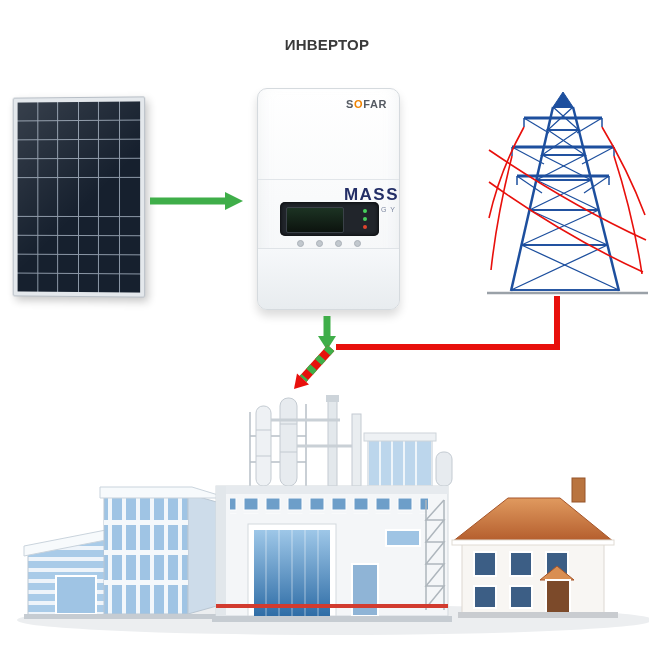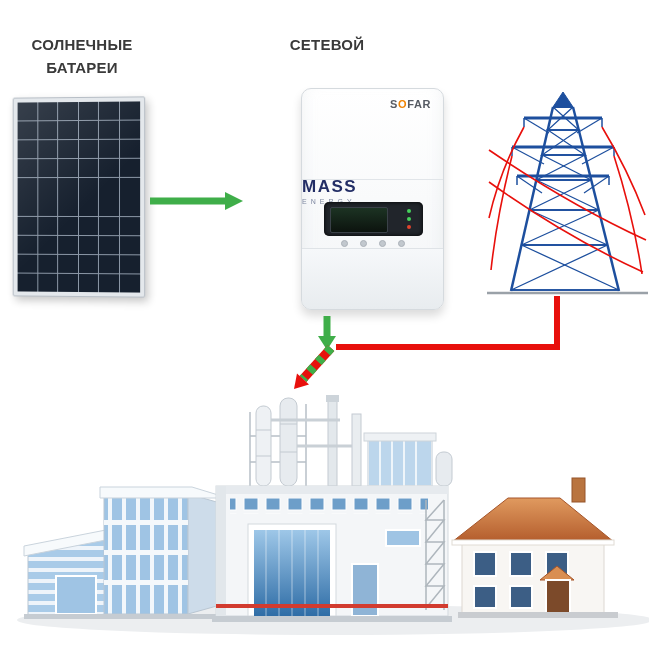--- a/index.html
+++ b/index.html
@@ -30,28 +30,27 @@
       repeating-linear-gradient(to right, transparent 0 19.6px, #8b97a6 19.6px 20.6px),
       repeating-linear-gradient(to bottom, transparent 0 18.1px, #8b97a6 18.1px 19.1px);
   }
 
   
   .inverter{
     position:absolute;left:257px;top:88px;width:143px;height:222px;box-sizing:border-box;
     background:linear-gradient(#ffffff,#f3f5f7);
     border:1px solid #d5dade;border-radius:10px;
     box-shadow:0 6px 10px rgba(0,0,0,.14), inset 0 -10px 16px rgba(185,195,205,.22);
-    margin-left:44px;
   }
   .inv-logo{position:absolute;top:9px;right:12px;font-size:11px;font-weight:bold;
     color:#565b63;letter-spacing:.6px;}
   .inv-logo .accent{color:var(--brand-orange,#f08300);}
   .inv-seam{position:absolute;left:0;right:0;height:1px;background:#e1e5e9;}
   .seam1{top:90px;} .seam2{top:160px;}
-  .inv-model{position:absolute;top:88px;left:0;width:100%;text-align:left;}
+  .inv-model{position:absolute;top:96px;left:0;width:100%;text-align:right;}
   .model-main{font-size:17px;font-weight:bold;color:var(--model-navy,#232e66);letter-spacing:1.5px;}
   .model-sub{font-size:7px;letter-spacing:4px;color:#7d87a0;margin-top:1px;}
   .inv-display{position:absolute;top:113px;left:22px;width:99px;height:34px;
     background:#21252b;border-radius:5px;box-shadow:inset 0 0 4px #000;}
   .inv-screen{position:absolute;top:5px;left:6px;width:56px;height:24px;
     background:linear-gradient(#1c3323,#0c130e);border:1px solid #3a4148;border-radius:2px;}
   .led{position:absolute;width:4px;height:4px;border-radius:50%;right:12px;}
   .led1{top:7px;background:#46d05b;} .led2{top:15px;background:#46d05b;} .led3{top:23px;background:#e0442e;}
   .inv-buttons{position:absolute;top:151px;left:0;width:100%;display:flex;justify-content:center;gap:12px;}
   .inv-btn{width:5px;height:5px;border-radius:50%;background:#c2c8ce;border:1px solid #aab1b8;}
@@ -65,26 +64,22 @@
   .st-red{stroke:var(--line-red,#e8100c);}
   .fill-red{fill:var(--line-red,#e8100c);}
   .tower-stroke{stroke:var(--tower-blue,#1d4f9e);fill:none;}
   .wire{stroke:var(--wire-red,#e8100c);fill:none;stroke-width:1.6;}
 </style>
 </head>
 <body>
 
 <div class="stage">
 
-  <div class="label label-solar">
-    <div>СОЛНЕЧНЫЕ</div>
-    <div>БАТАРЕИ</div>
-  </div>
   <div class="label label-inverter">
-    <div>СЕТЕВОЙ</div>
+    <div>ИНВЕРТОР</div>
   </div>
 
   <div class="solar-panel">
     <div class="panel-cells"></div>
   </div>
 
   <div class="inverter">
     <div class="inv-logo"><span>S</span><span class="accent">O</span><span>FAR</span></div>
     <div class="inv-seam seam1"></div>
     <div class="inv-model">

